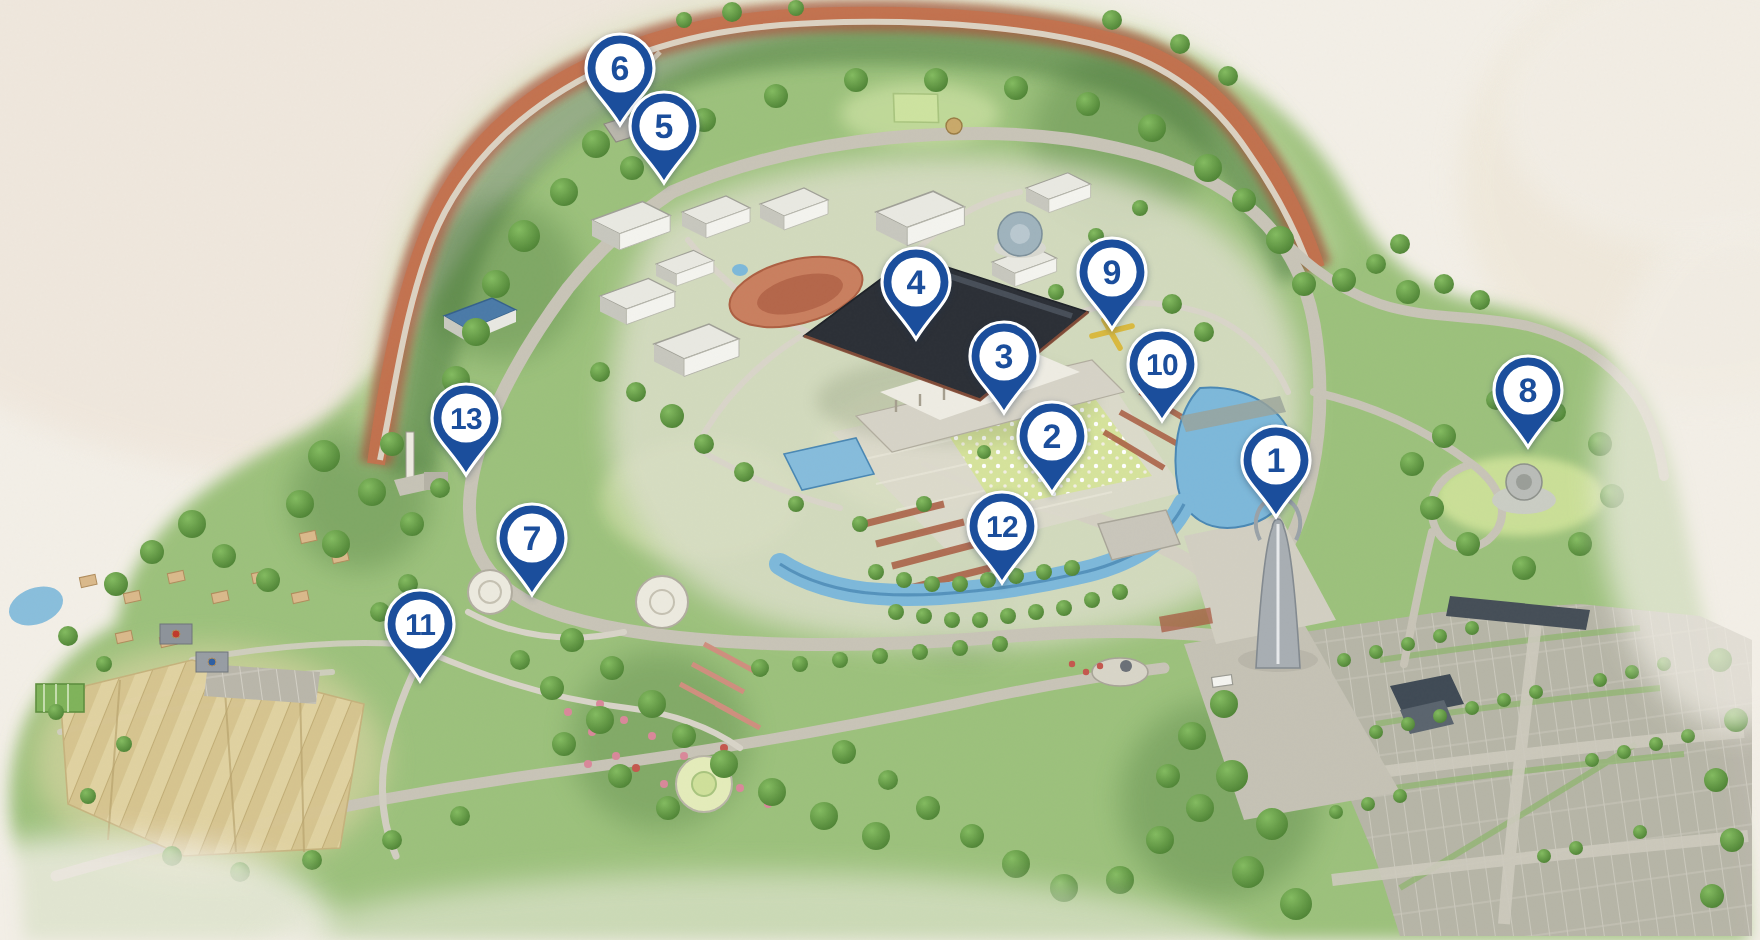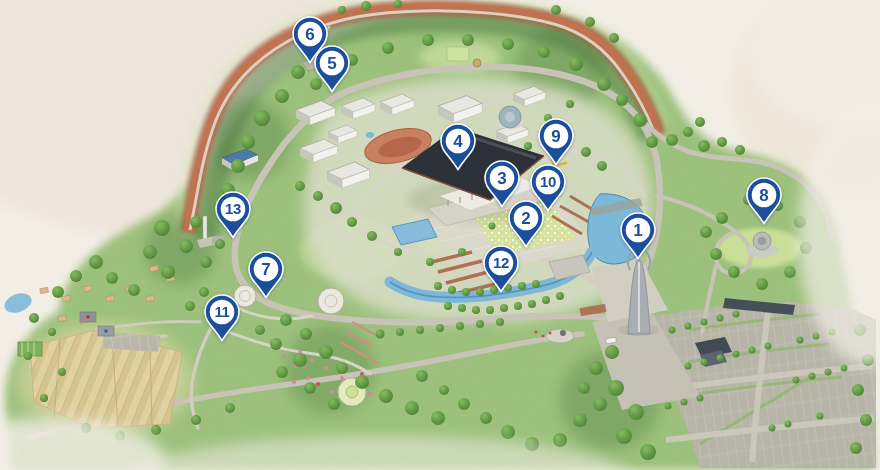--- a/index.html
+++ b/index.html
@@ -450,21 +450,21 @@
           <text x="22" y="20" dy="0.36em" text-anchor="middle" font-size="17" letter-spacing="0" fill="#1b4e9c">4</text>
         </svg>
       </div>
       <div class="marker" style="left: 480px; top: 158px;">
         <svg width="44" height="52" viewBox="0 0 44 52">
           <path d="M22 3 a17 17 0 0 1 17 17 c0 10 -7.5 13.5 -17 28.5 c-9.5 -15 -17 -18.5 -17 -28.5 a17 17 0 0 1 17 -17 z" fill="#1b4e9c" stroke="#ffffff" stroke-width="1.6"></path>
           <circle cx="22" cy="20" r="12.3" fill="#ffffff"></circle>
           <text x="22" y="20" dy="0.36em" text-anchor="middle" font-size="17" letter-spacing="0" fill="#1b4e9c">3</text>
         </svg>
       </div>
-      <div class="marker" style="left: 526px; top: 162px;">
+      <div class="marker" style="left: 559px; top: 162px;">
         <svg width="44" height="52" viewBox="0 0 44 52">
           <path d="M22 3 a17 17 0 0 1 17 17 c0 10 -7.5 13.5 -17 28.5 c-9.5 -15 -17 -18.5 -17 -28.5 a17 17 0 0 1 17 -17 z" fill="#1b4e9c" stroke="#ffffff" stroke-width="1.6"></path>
           <circle cx="22" cy="20" r="12.3" fill="#ffffff"></circle>
           <text x="22" y="20" dy="0.36em" text-anchor="middle" font-size="15" letter-spacing="-0.4" fill="#1b4e9c">10</text>
         </svg>
       </div>
       <div class="marker" style="left: 742px; top: 175px;">
         <svg width="44" height="52" viewBox="0 0 44 52">
           <path d="M22 3 a17 17 0 0 1 17 17 c0 10 -7.5 13.5 -17 28.5 c-9.5 -15 -17 -18.5 -17 -28.5 a17 17 0 0 1 17 -17 z" fill="#1b4e9c" stroke="#ffffff" stroke-width="1.6"></path>
           <circle cx="22" cy="20" r="12.3" fill="#ffffff"></circle>
@@ -499,21 +499,21 @@
           <text x="22" y="20" dy="0.36em" text-anchor="middle" font-size="15" letter-spacing="-0.4" fill="#1b4e9c">12</text>
         </svg>
       </div>
       <div class="marker" style="left: 244px; top: 249px;">
         <svg width="44" height="52" viewBox="0 0 44 52">
           <path d="M22 3 a17 17 0 0 1 17 17 c0 10 -7.5 13.5 -17 28.5 c-9.5 -15 -17 -18.5 -17 -28.5 a17 17 0 0 1 17 -17 z" fill="#1b4e9c" stroke="#ffffff" stroke-width="1.6"></path>
           <circle cx="22" cy="20" r="12.3" fill="#ffffff"></circle>
           <text x="22" y="20" dy="0.36em" text-anchor="middle" font-size="17" letter-spacing="0" fill="#1b4e9c">7</text>
         </svg>
       </div>
-      <div class="marker" style="left: 200px; top: 292px;">
+      <div class="marker" style="left: 188px; top: 292px;">
         <svg width="44" height="52" viewBox="0 0 44 52">
           <path d="M22 3 a17 17 0 0 1 17 17 c0 10 -7.5 13.5 -17 28.5 c-9.5 -15 -17 -18.5 -17 -28.5 a17 17 0 0 1 17 -17 z" fill="#1b4e9c" stroke="#ffffff" stroke-width="1.6"></path>
           <circle cx="22" cy="20" r="12.3" fill="#ffffff"></circle>
           <text x="22" y="20" dy="0.36em" text-anchor="middle" font-size="15" letter-spacing="-0.4" fill="#1b4e9c">11</text>
         </svg>
       </div>
     </div>
 
 </div>
 

